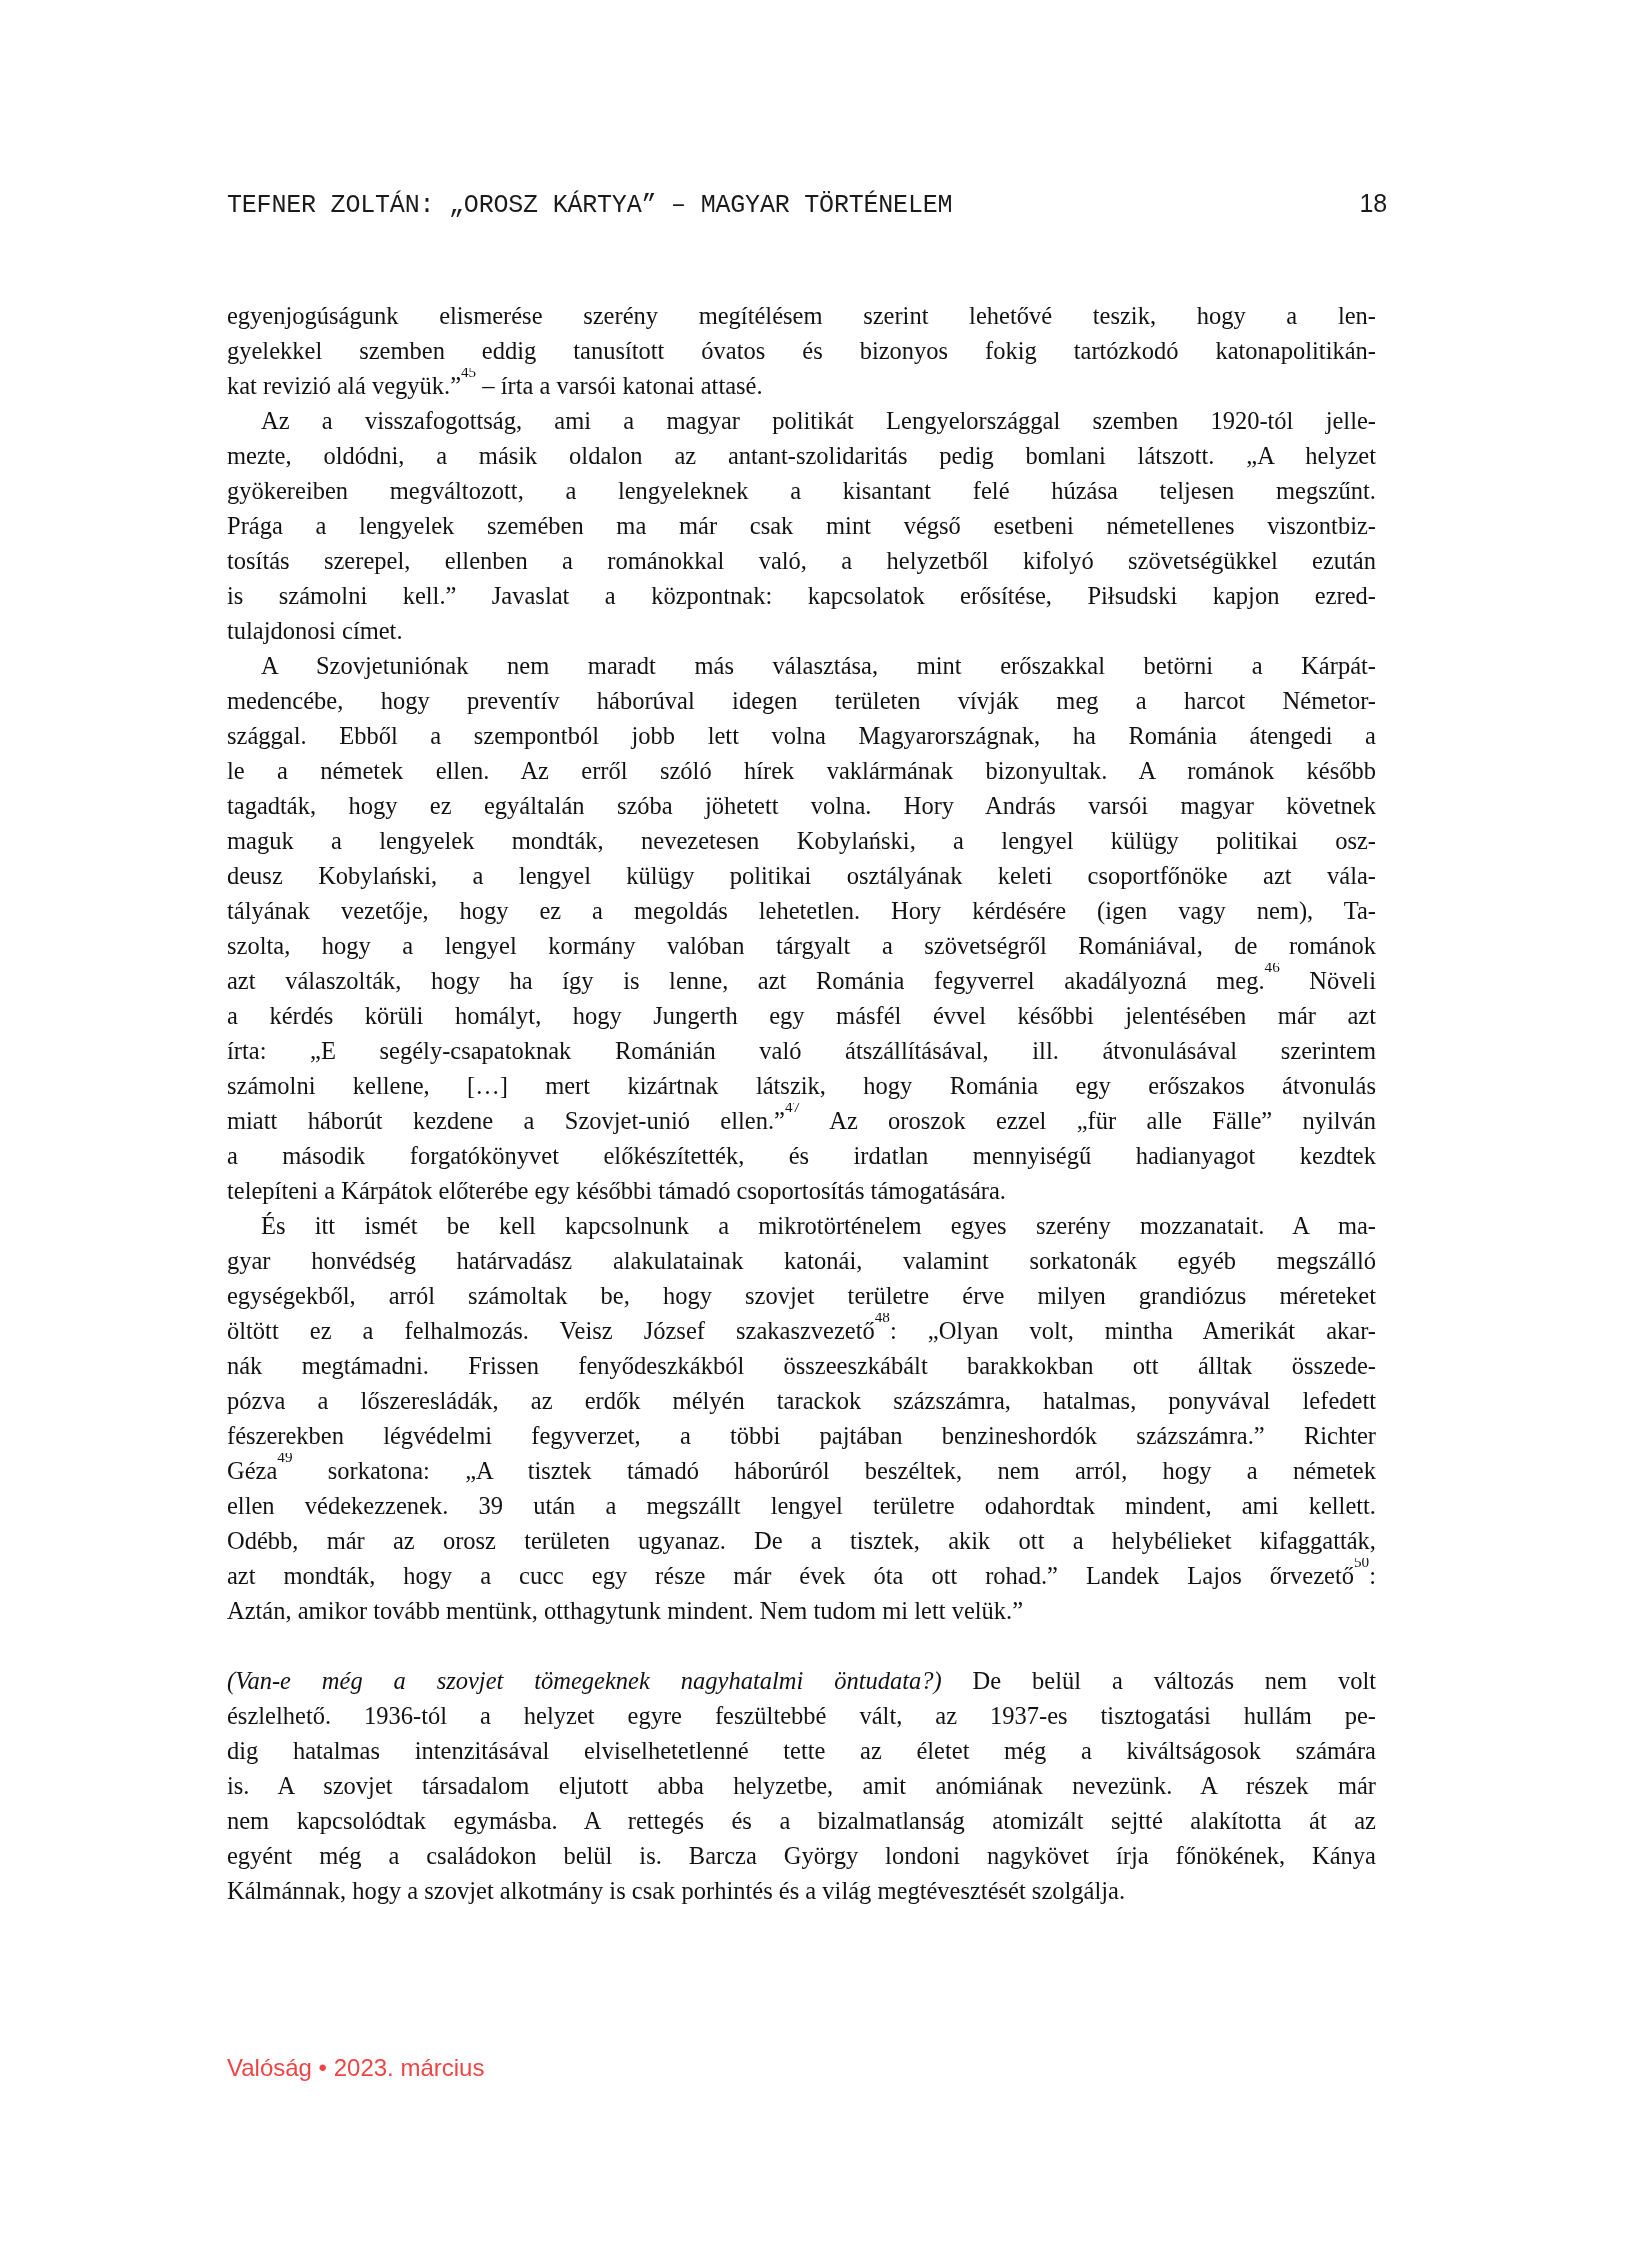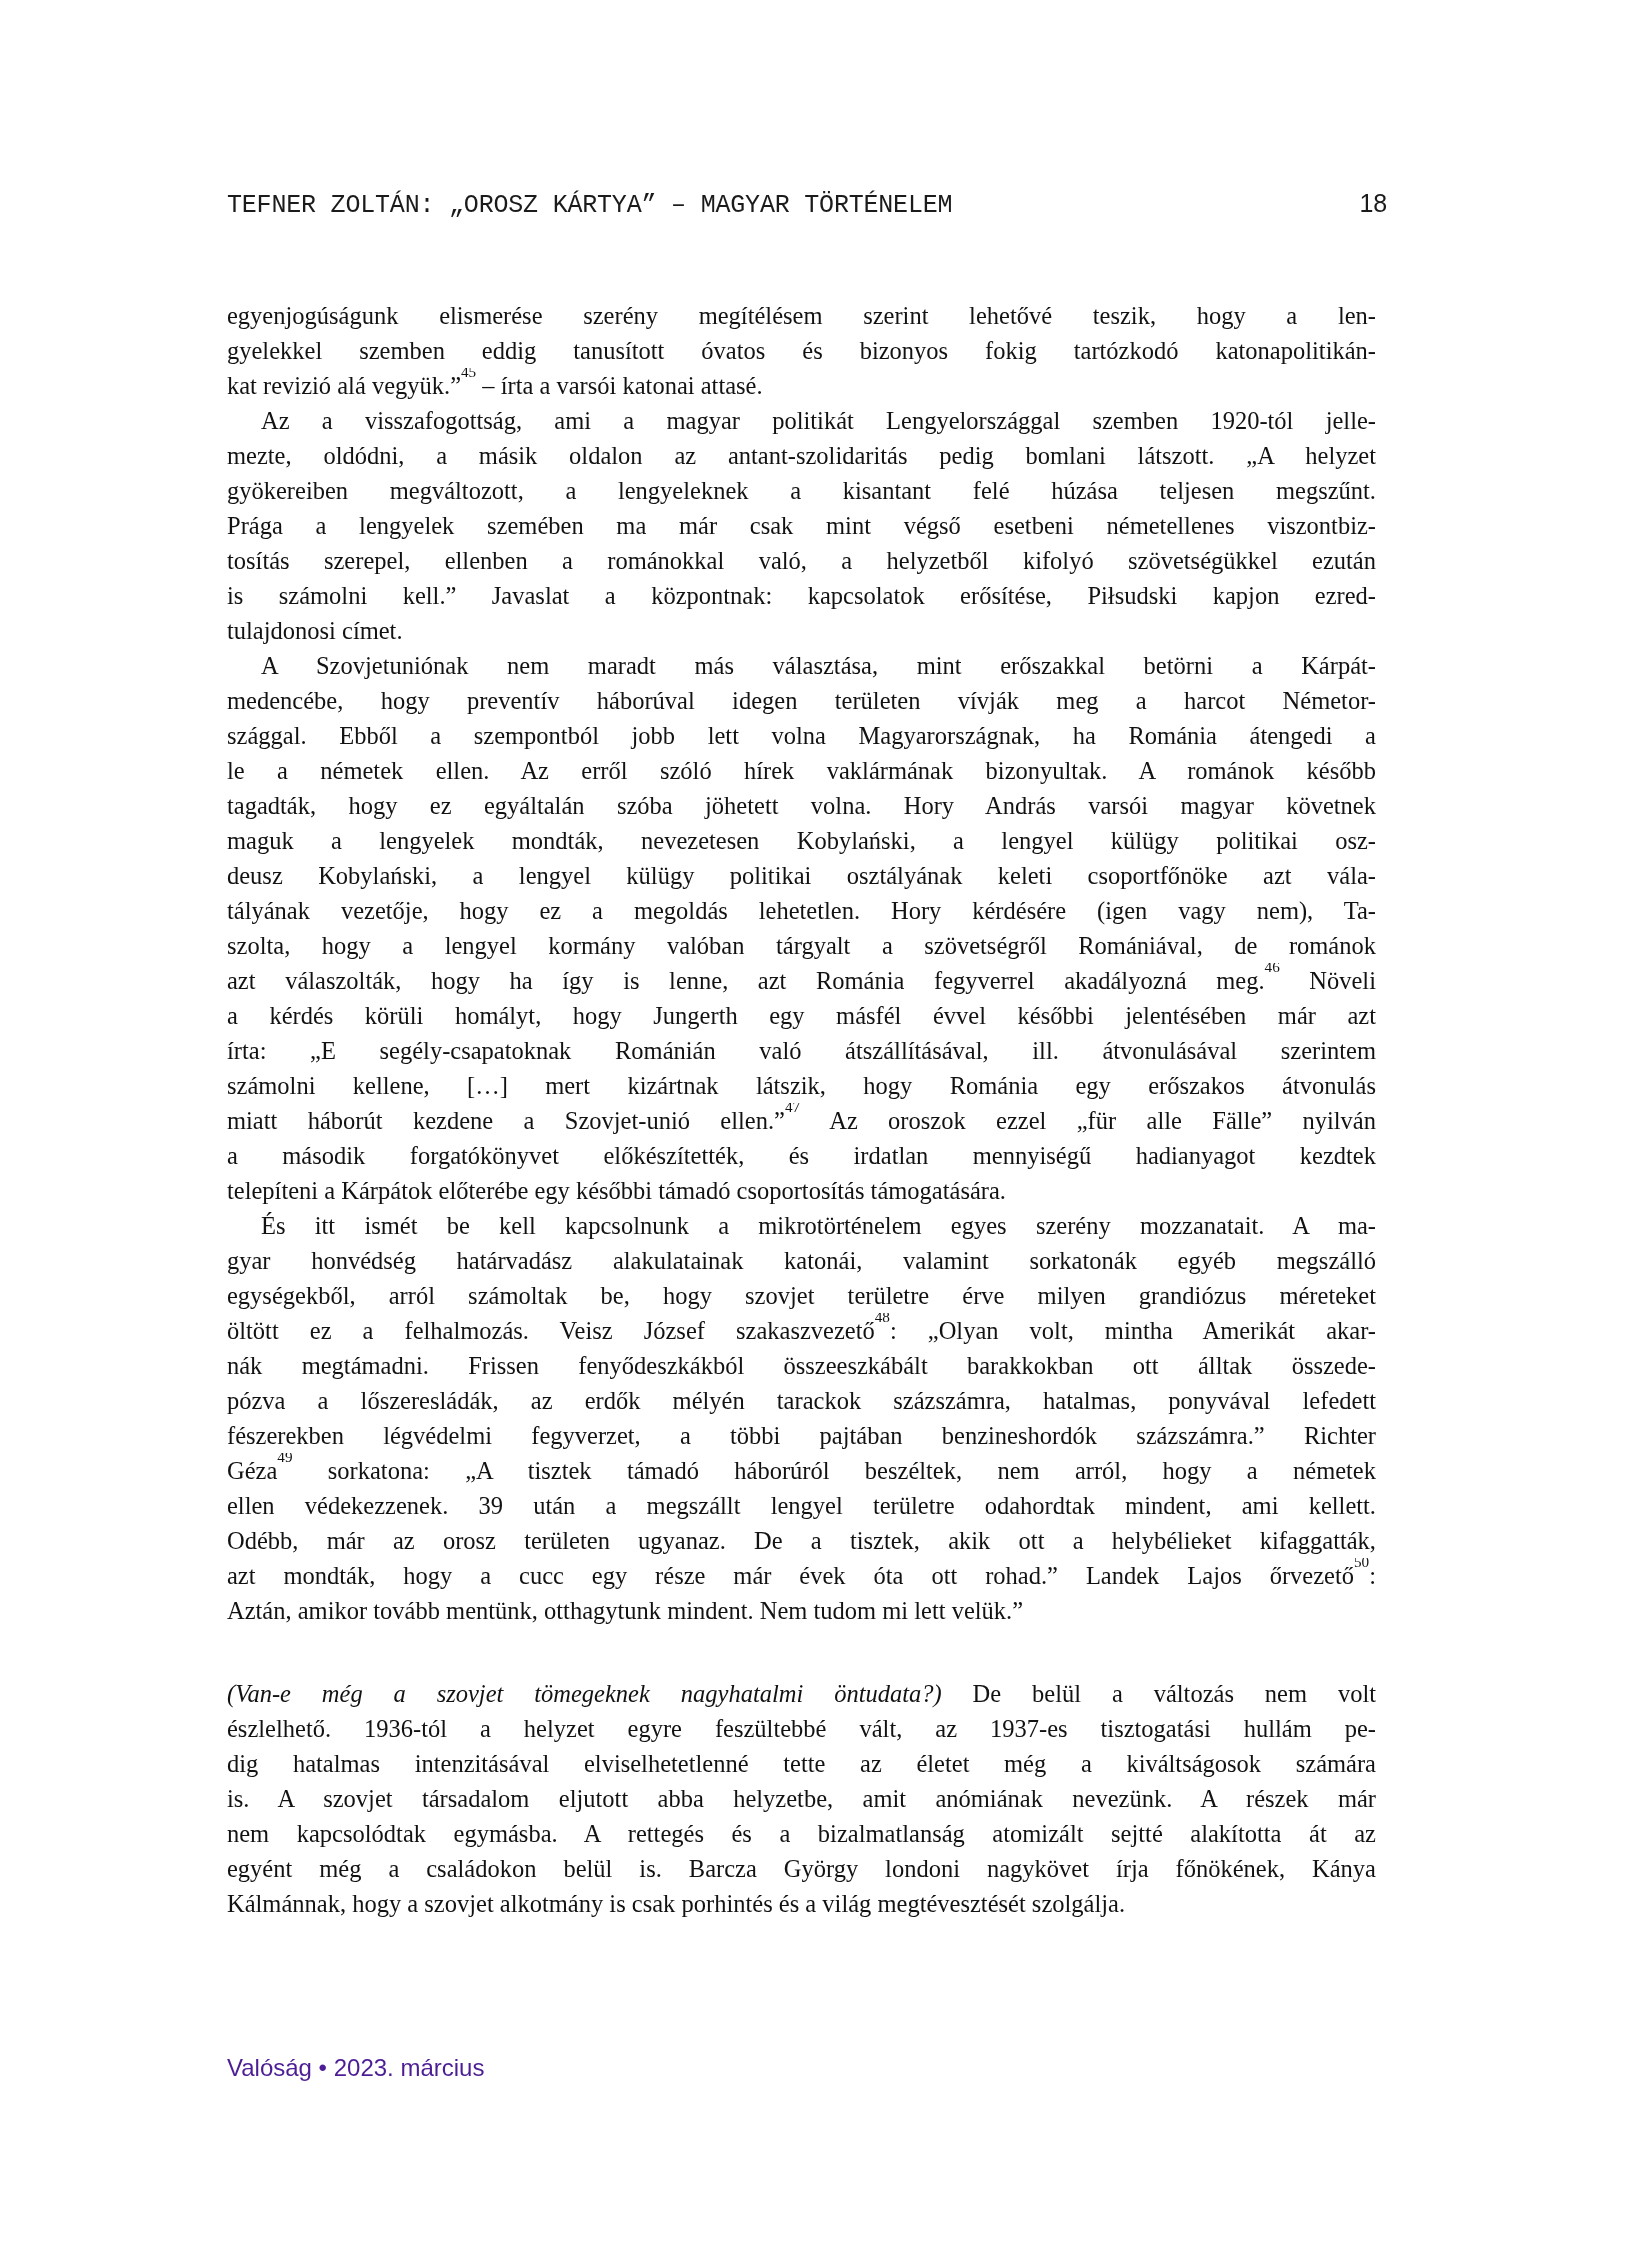--- a/index.html
+++ b/index.html
@@ -31,21 +31,21 @@
     position: absolute;
     left: 227px;
     top: 298px;
     width: 1149px;
     font-family: "Liberation Serif", serif;
     font-size: 24.5px;
     line-height: 35px;
     color: #121212;
   }
   .paragraph { margin: 0; }
-  .paragraph.space-before { margin-top: 48px; }
+  .paragraph.space-before { margin-top: 35px; }
   .paragraph.indent .line:first-child { text-indent: 34px; }
   .line {
     height: 35px;
     overflow: hidden;
     text-align: justify;
     text-align-last: justify;
   }
   .line.last { text-align-last: left; }
   sup.fn {
     font-size: 0.62em;
@@ -53,21 +53,21 @@
     position: relative;
     top: -0.5em;
   }
   .italic { font-style: italic; }
   .footer {
     position: absolute;
     left: 227px;
     top: 2054px;
     font-family: "Liberation Sans", sans-serif;
     font-size: 24px;
-    color: #4c1d95;
+    color: #ef4444;
   }
 </style>
 </head>
 <body>
 
 <div class="page">
 
   <header class="running-head">
     <span class="rh-title">TEFNER ZOLTÁN: „OROSZ KÁRTYA” – MAGYAR TÖRTÉNELEM</span>
     <span class="rh-page">18</span>

